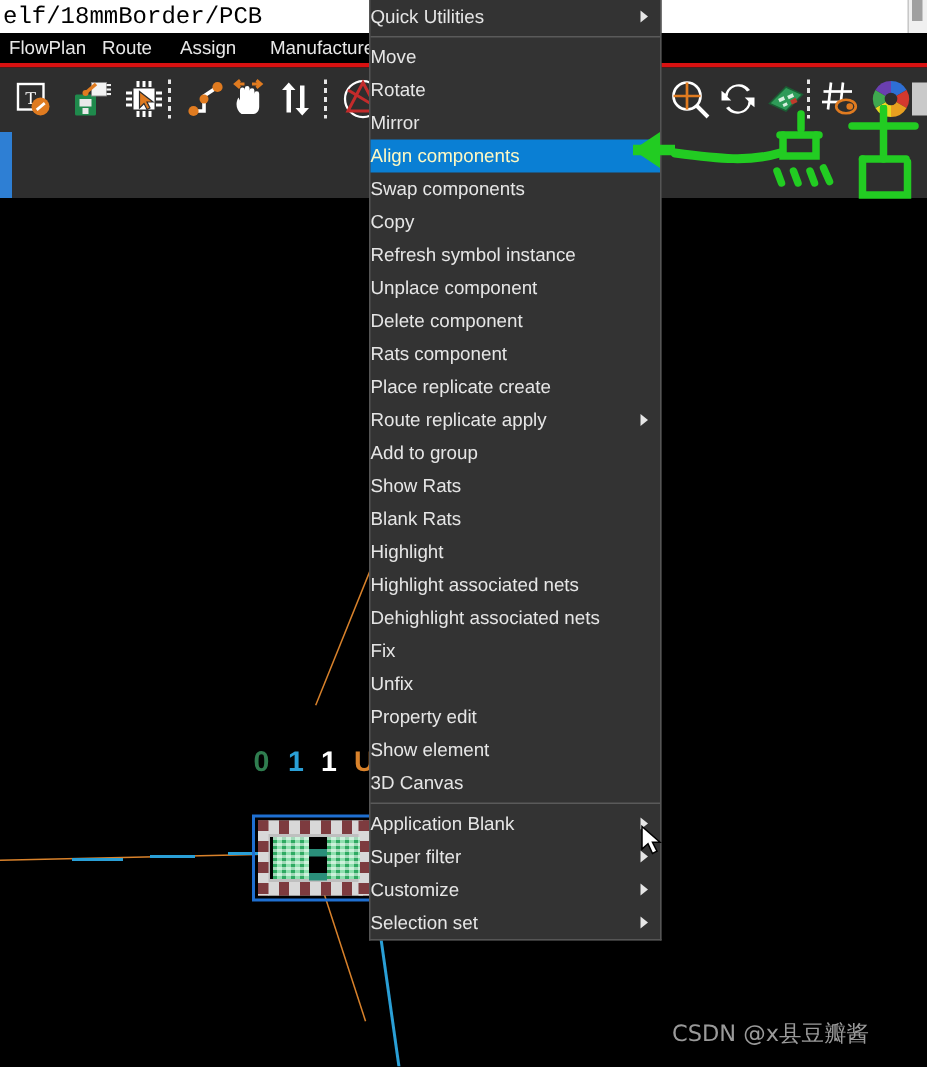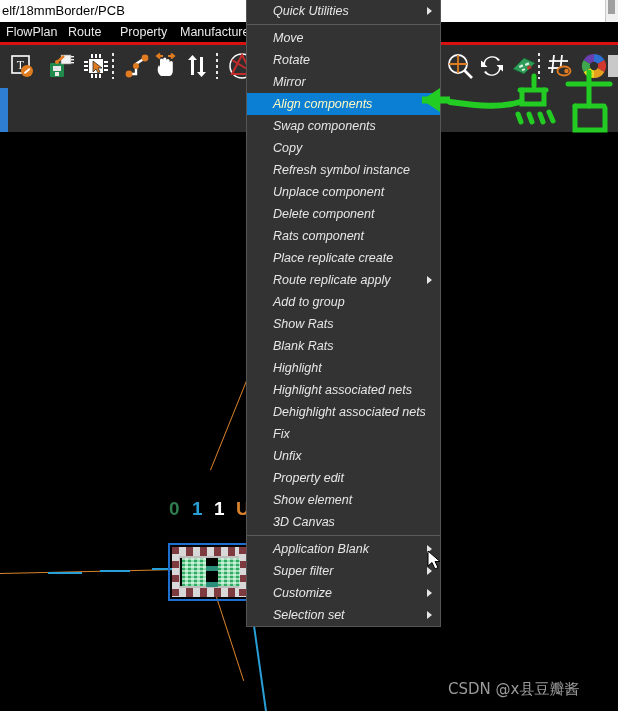--- a/index.html
+++ b/index.html
@@ -9,23 +9,23 @@
     font-family:"Liberation Sans", sans-serif;
     overflow:hidden;
     position:relative;
   }
   #root{position:relative;width:618px;height:711px;overflow:hidden;background:#000;}
 
   
   .titlebar{
     position:absolute;left:0;top:0;width:618px;height:22px;
     background:#ffffff;color:#000;
-    font-size:13px;line-height:22px;
+    font-size:16px;line-height:22px;
     padding-left:2px;box-sizing:border-box;
-    white-space:nowrap;overflow:hidden;
+    white-space:nowrap;overflow:hidden;font-family:Liberation Mono, monospace;
   }
   .title-scroll{
     position:absolute;right:0;top:0;width:12px;height:22px;
     background:#f0f0f0;border-left:1px solid #c8c8c8;
   }
   .title-scroll i{
     position:absolute;left:2px;top:0;width:7px;height:14px;background:#a0a0a0;display:block;
   }
 
   
@@ -60,21 +60,21 @@
     position:absolute;left:246px;top:0px;width:195px;
     background:#333333;
     border:1px solid #555;
     border-top:none;
     box-sizing:border-box;
     z-index:50;
   }
   .ctxmenu .row{
     position:relative;height:22px;line-height:22px;
     color:#e6e6e6;font-size:12.5px;
-    padding-left:26px;box-sizing:border-box;white-space:nowrap;font-style:italic;
+    box-sizing:border-box;white-space:nowrap;
   }
   .ctxmenu .row.sel{background:#0a7fd4;color:#fef9c3;}
   .ctxmenu .sep{height:1px;background:#5a5a5a;margin:2px 0;}
   .ctxmenu .arrow{
     position:absolute;right:8px;top:7px;width:0;height:0;
     border-left:5px solid #e6e6e6;
     border-top:4px solid transparent;
     border-bottom:4px solid transparent;
   }
 
@@ -117,21 +117,21 @@
   <div class="titlebar">
     <span>elf/18mmBorder/PCB</span>
     <div class="title-scroll">
         <i></i>
       </div>
   </div>
 
   <div class="menubar" id="menubar">
       <div class="mi" style="left: 6px;">FlowPlan</div>
       <div class="mi" style="left: 68px;">Route</div>
-      <div class="mi" style="left: 120px;">Property</div>
+      <div class="mi" style="left: 120px;">Assign</div>
       <div class="mi" style="left: 180px;">Manufacture</div>
     </div>
   <div class="redline"></div>
 
   <div class="toolbar">
 
     <div class="tb-ico" style="left:8px">
       <svg width="28" height="28" viewBox="0 0 28 28">
         <rect x="4" y="4" width="17" height="17" fill="none" stroke="#fff" stroke-width="1.6"></rect>
         <text x="12.5" y="17" font-size="12" fill="#fff" text-anchor="middle" font-family="Liberation Serif, serif">T</text>

